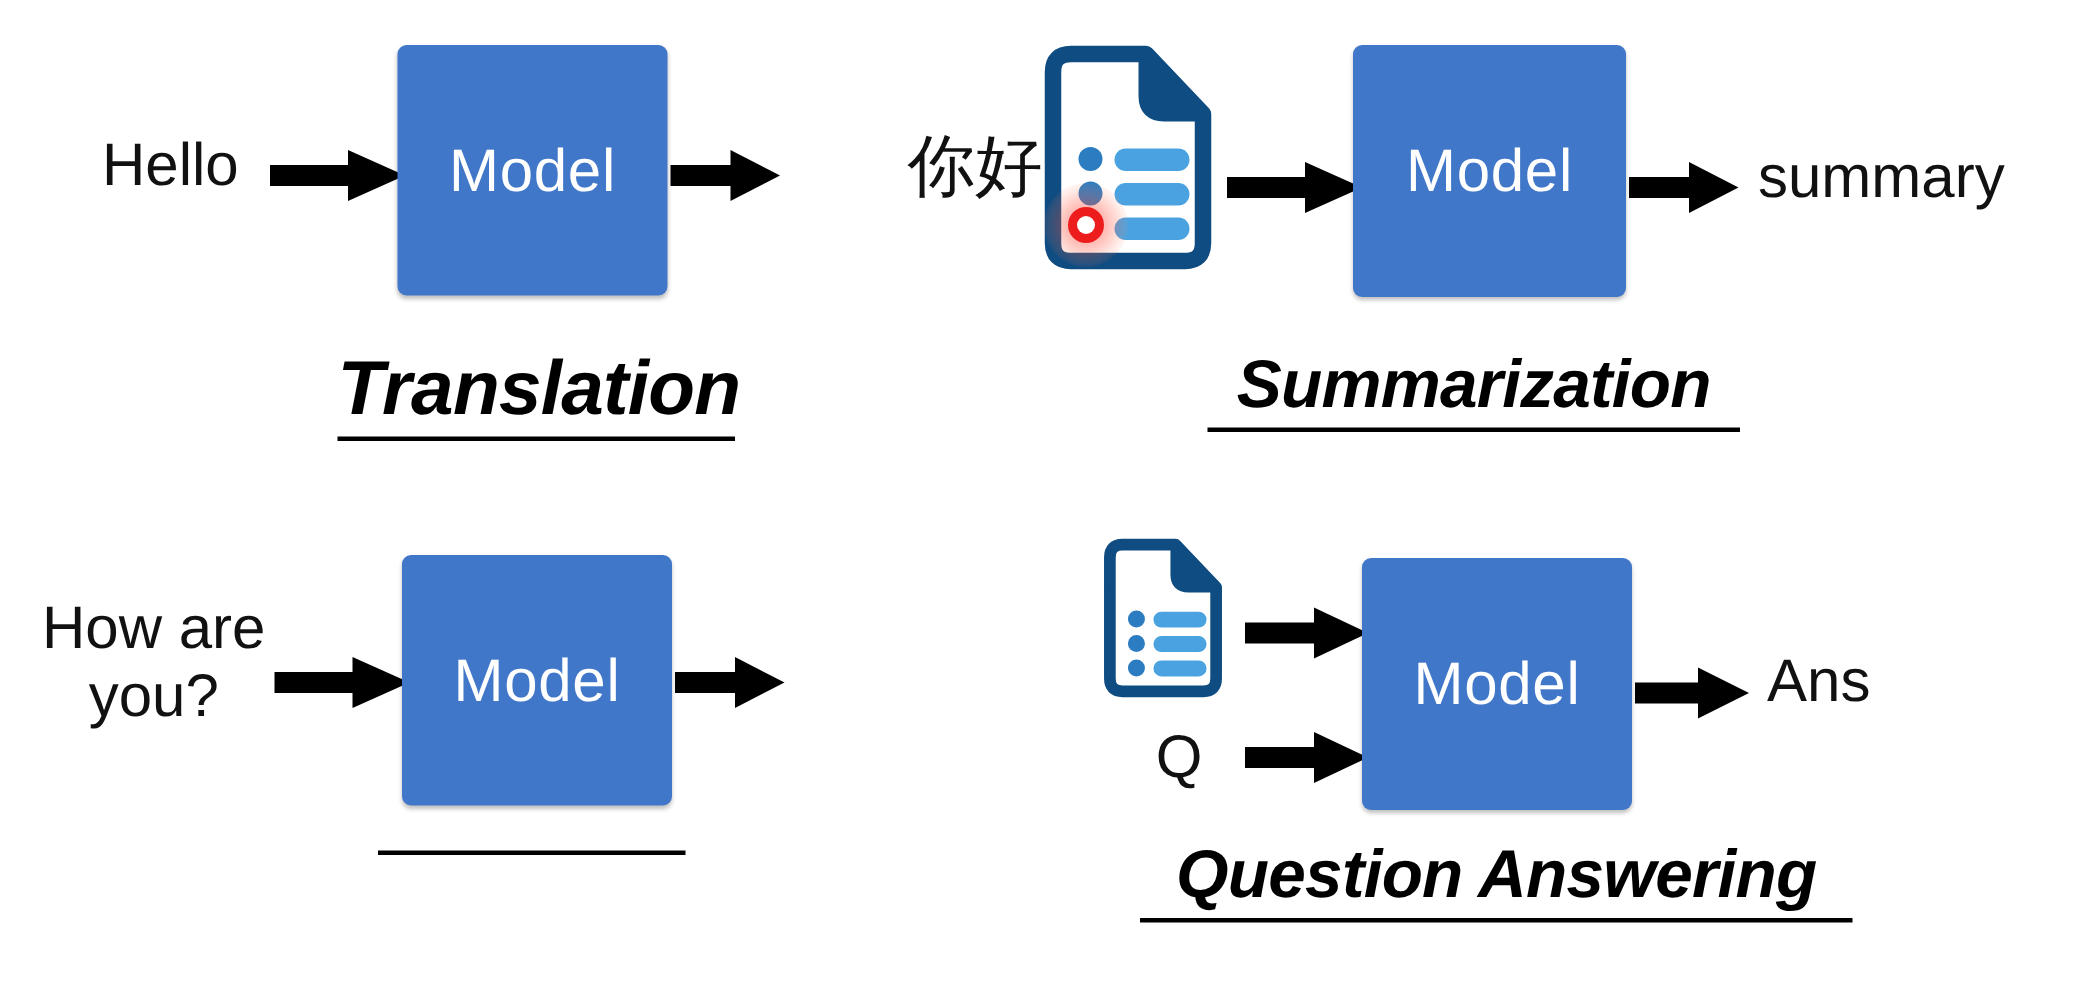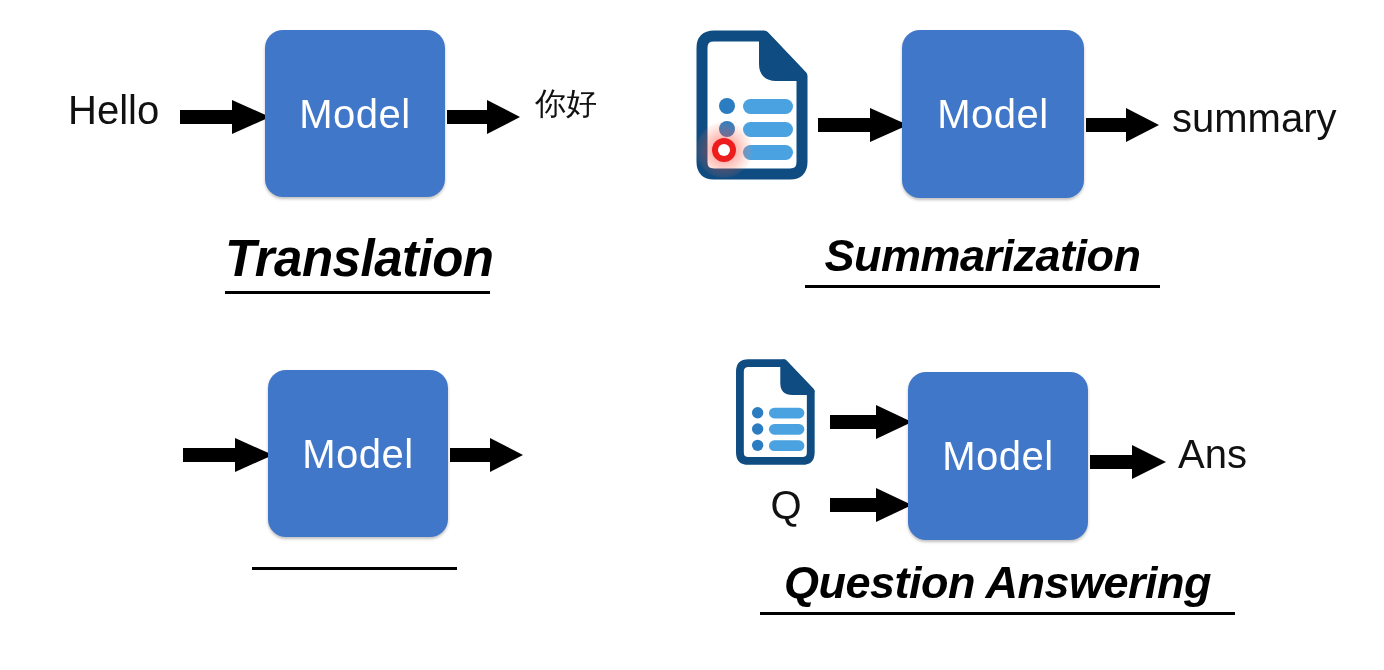--- a/index.html
+++ b/index.html
@@ -21,21 +21,21 @@
   }
 
   .panel {
     position: absolute;
   }
 
   
   .model-box {
     position: absolute;
     background: #4177c9;
-    border-radius: 18px;
+    border-radius: 6px;
     box-shadow: 0 2px 3px rgba(0,0,0,0.25);
     display: flex;
     align-items: center;
     justify-content: center;
   }
   .model-label {
     color: #ffffff;
     font-family: "Liberation Sans", sans-serif;
     font-weight: 400;
     letter-spacing: 0.5px;
@@ -152,21 +152,21 @@
 
     <div class="model-box" style="left:265px; top:30px; width:180px; height:167px;">
       <span class="model-label" style="font-size:40px;">Model</span>
     </div>
 
     <div class="arrow" style="left:447px; top:95px; width:80px; height:44px;">
       <div class="shaft" style="top:15px; width:45px; height:14px;"></div>
       <div class="head" style="left:40px; top:5px; border-left-width:33px;"></div>
     </div>
 
-    <div class="io-text" style="left:535px; top:86px; width:160px; font-size:31px; font-family:'DejaVu Sans', sans-serif; text-align:left;">你好</div>
+    <div class="io-text" style="left:535px; top:86px; width:160px; font-size:45px; font-family:'DejaVu Sans', sans-serif; text-align:right;">你好</div>
 
     <div class="caption-wrap" style="left:225px; top:233px; width:265px;">
       <div class="caption-text" style="font-size:51px;">Translation</div>
       <div class="caption-rule"></div>
     </div>
   </div>
 
   <div class="panel" style="left:660px; top:0px; width:724px; height:335px;">
 
     <div class="doc-icon" style="left:28px; top:30px; width:120px; height:150px;">
@@ -208,20 +208,22 @@
     <div class="io-text" style="left:512px; top:96px; width:240px; font-size:40px; text-align:left;">summary</div>
 
     <div class="caption-wrap" style="left:145px; top:233px; width:355px;">
       <div class="caption-text" style="font-size:45px;">Summarization</div>
       <div class="caption-rule"></div>
     </div>
   </div>
 
   <div class="panel" style="left:0px; top:335px; width:692px; height:335px;">
 
+    <div class="io-text" style="left:10px; top:62px; width:185px; font-size:40px; text-align:center;">How are
+you?</div>
 
     <div class="arrow" style="left:183px; top:98px; width:90px; height:44px;">
       <div class="shaft" style="top:15px; width:58px; height:14px;"></div>
       <div class="head" style="left:52px; top:5px; border-left-width:38px;"></div>
     </div>
 
     <div class="model-box" style="left:268px; top:35px; width:180px; height:167px;">
       <span class="model-label" style="font-size:40px;">Model</span>
     </div>
 

